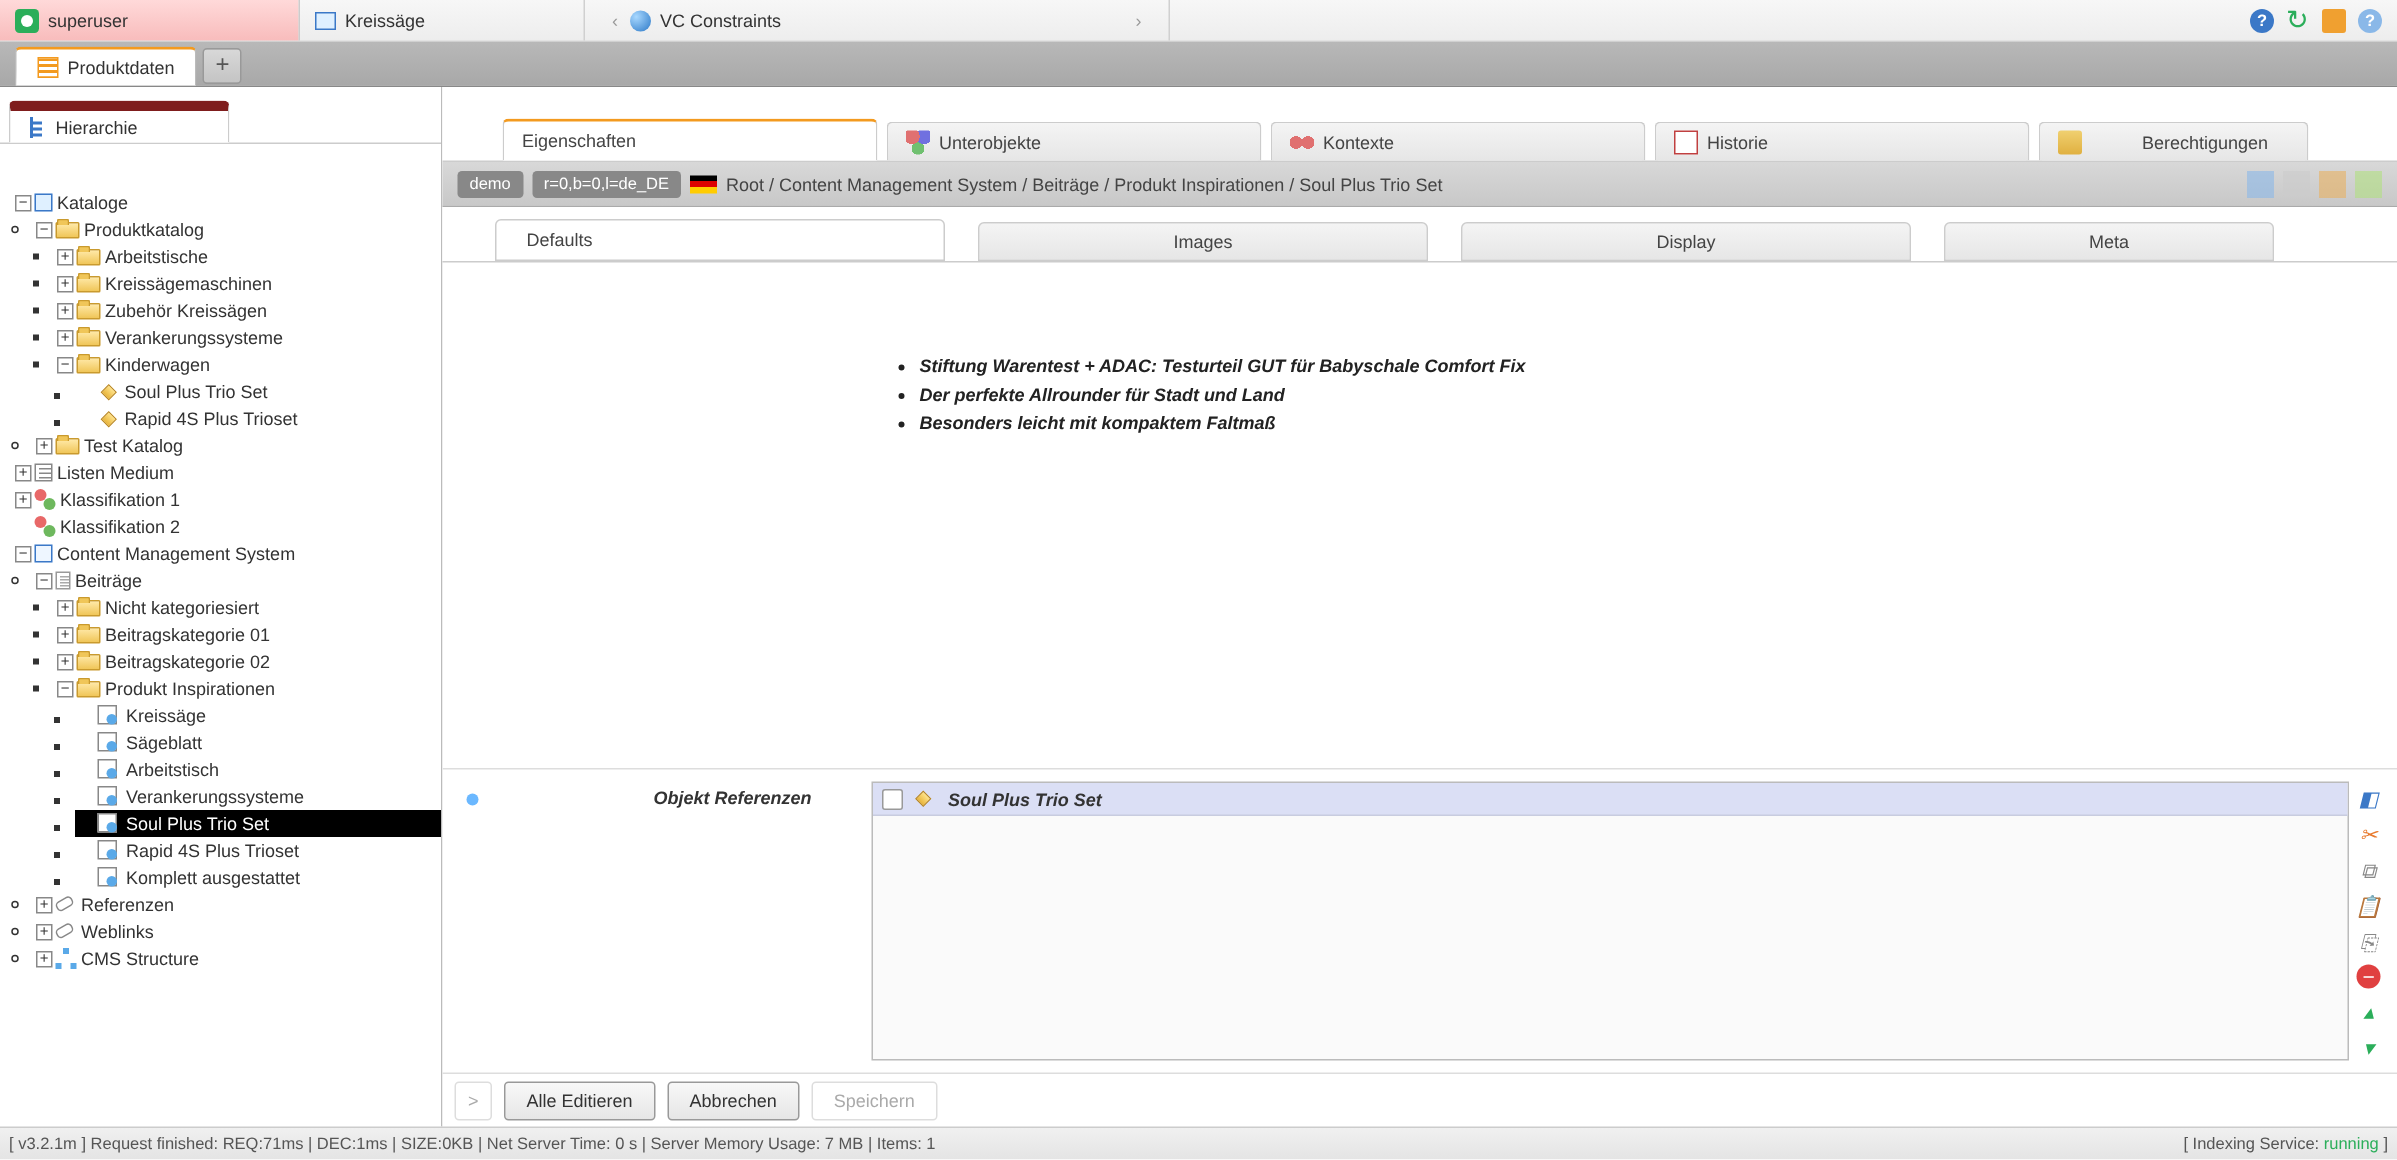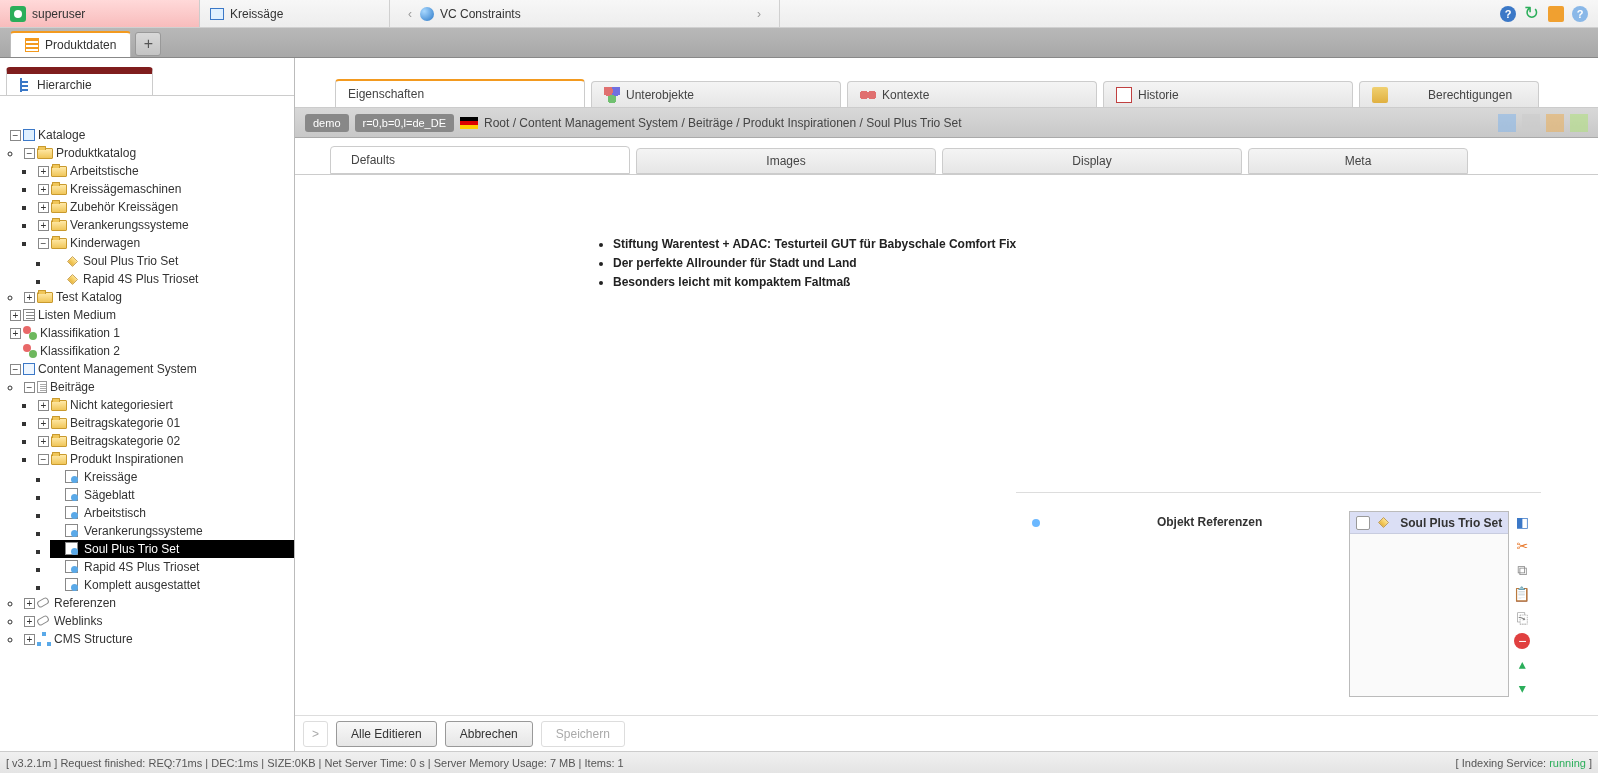--- a/index.html
+++ b/index.html
@@ -79,31 +79,31 @@
   .ctab.active{background:#fff;border-top:2px solid #f39a1f;height:28px;}
   .ctab .cico{width:16px;height:16px;display:inline-block;}
   .ctab.last{width:180px;gap:40px;}
   .pathbar{height:30px;background:linear-gradient(#d8d8d8,#c8c8c8);display:flex;align-items:center;padding:0 10px;gap:6px;border-bottom:1px solid #aaa;}
   .badge{background:#888;color:#fff;padding:3px 8px;border-radius:3px;font-size:11px;}
   .flag{width:18px;height:12px;background:linear-gradient(180deg,#000 33%,#d00 33% 66%,#fc0 66%);display:inline-block;}
   .path{color:#444;}
   .pathactions{margin-left:auto;display:flex;gap:6px;}
   .pathactions .pa{width:18px;height:18px;opacity:0.6;}
 
-  .subtabs{display:flex;align-items:flex-end;height:36px;padding-left:35px;gap:6px;background:#fff;}
+  .subtabs{display:flex;align-items:flex-end;height:36px;padding-left:35px;gap:22px;background:#fff;}
   .subtab{width:300px;height:26px;border:1px solid #ccc;border-radius:4px 4px 0 0;background:linear-gradient(#f4f4f4,#e6e6e6);display:flex;align-items:center;justify-content:center;color:#444;cursor:pointer;}
   .subtab.active{background:#fff;border-top:1px solid #ccc;height:28px;}
   .subtab.last{width:220px;margin-top:40px;}
-  .datawrap{flex:1;border-top:1px solid #ccc;margin:0;overflow:auto;display:flex;flex-direction:row;}
+  .datawrap{flex:1;border-top:1px solid #ccc;margin:0;overflow:auto;display:flex;flex-direction:column;font-style:italic;}
 
   .bullets{padding:60px 0 0 300px;}
   .bullets ul{padding-left:18px;}
   .bullets li{font-weight:bold;line-height:1.6;color:#222;}
 
-  .refrow{margin-top:auto;display:flex;padding:18px 6px;border-top:1px solid #ddd;min-height:200px;gap:47px;}
+  .refrow{margin-top:auto;display:flex;padding:8px 6px;border-top:1px solid #ddd;min-height:200px;}
   .refrow .lc{width:280px;text-align:right;padding-right:40px;padding-top:4px;font-weight:bold;color:#333;position:relative;}
   .refrow .lc .dot{position:absolute;left:10px;top:8px;width:8px;height:8px;border-radius:50%;background:#6bb8ff;}
   .refrow .rc{flex:1;display:flex;}
   .reflist{flex:1;border:1px solid #bbb;background:#fafafa;}
   .refitem{display:flex;align-items:center;height:22px;padding:0 6px;background:#dbdff5;border-bottom:1px solid #c8ccdf;gap:6px;}
   .refchk{width:14px;height:14px;border:1px solid #999;border-radius:2px;background:#fff;}
   .refactions{width:26px;display:flex;flex-direction:column;align-items:center;padding-top:2px;gap:6px;}
   .refactions .ra{width:18px;height:18px;display:flex;align-items:center;justify-content:center;font-size:14px;cursor:pointer;}
   .ra.newwin{color:#3b78c7;}
   .ra.cut{color:#e87a2e;}

